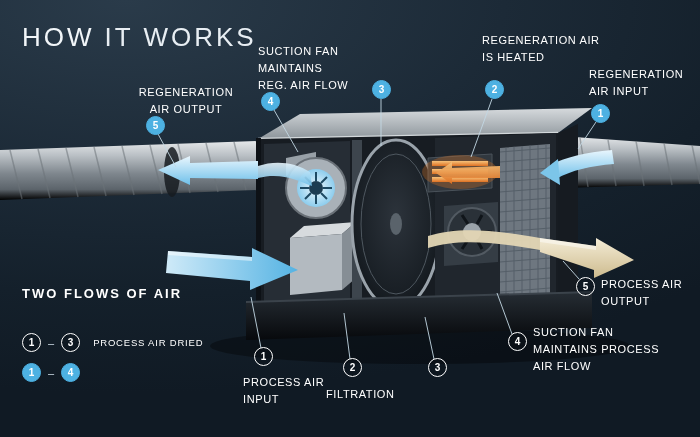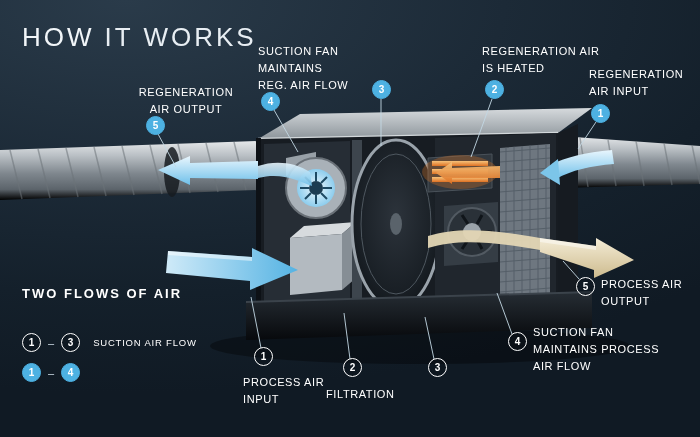--- a/index.html
+++ b/index.html
@@ -205,21 +205,21 @@
 
   <div id="title">
     <span class="t-bold">HOW</span><span class="t-light">IT WORKS</span>
   </div>
 
   <div class="co co-center" style="left:138px;top:84px;width:96px">REGENERATION
 AIR OUTPUT</div>
   <div class="co" style="left:258px;top:43px">SUCTION FAN
 MAINTAINS
 REG. AIR FLOW</div>
-  <div class="co" style="left:482px;top:43px">REGENERATION AIR
+  <div class="co" style="left:482px;top:32px">REGENERATION AIR
 IS HEATED</div>
   <div class="co" style="left:589px;top:66px">REGENERATION
 AIR INPUT</div>
 
   <div class="num-badge badge-regen" style="left:146px;top:116px">5</div>
   <div class="num-badge badge-regen" style="left:261px;top:92px">4</div>
   <div class="num-badge badge-regen" style="left:372px;top:80px">3</div>
   <div class="num-badge badge-regen" style="left:485px;top:80px">2</div>
   <div class="num-badge badge-regen" style="left:591px;top:104px">1</div>
 
@@ -237,21 +237,21 @@
   <div class="num-badge badge-process" style="left:428px;top:358px">3</div>
   <div class="num-badge badge-process" style="left:508px;top:332px">4</div>
   <div class="num-badge badge-process" style="left:576px;top:277px">5</div>
 
   <div id="legend">
     <div class="legend-heading">TWO FLOWS OF AIR</div>
     <div class="legend-row">
       <span class="num-badge-inline badge-process">1</span>
       <span class="legend-dash">–</span>
       <span class="num-badge-inline badge-process">3</span>
-      <span class="legend-label">SUCTION AIR FLOW</span>
+      <span class="legend-label">PROCESS AIR DRIED</span>
     </div>
     <div class="legend-row">
       <span class="num-badge-inline badge-regen">1</span>
       <span class="legend-dash">–</span>
       <span class="num-badge-inline badge-regen">4</span>
     </div>
   </div>
 
 </div>
 

